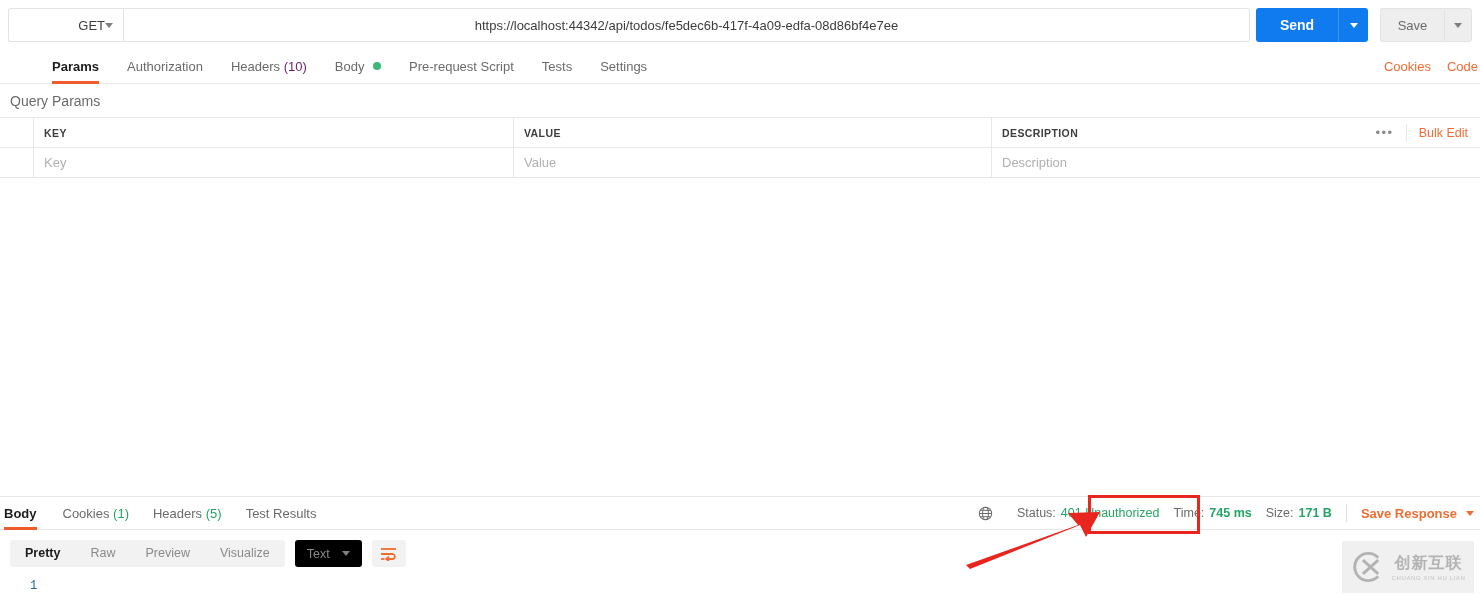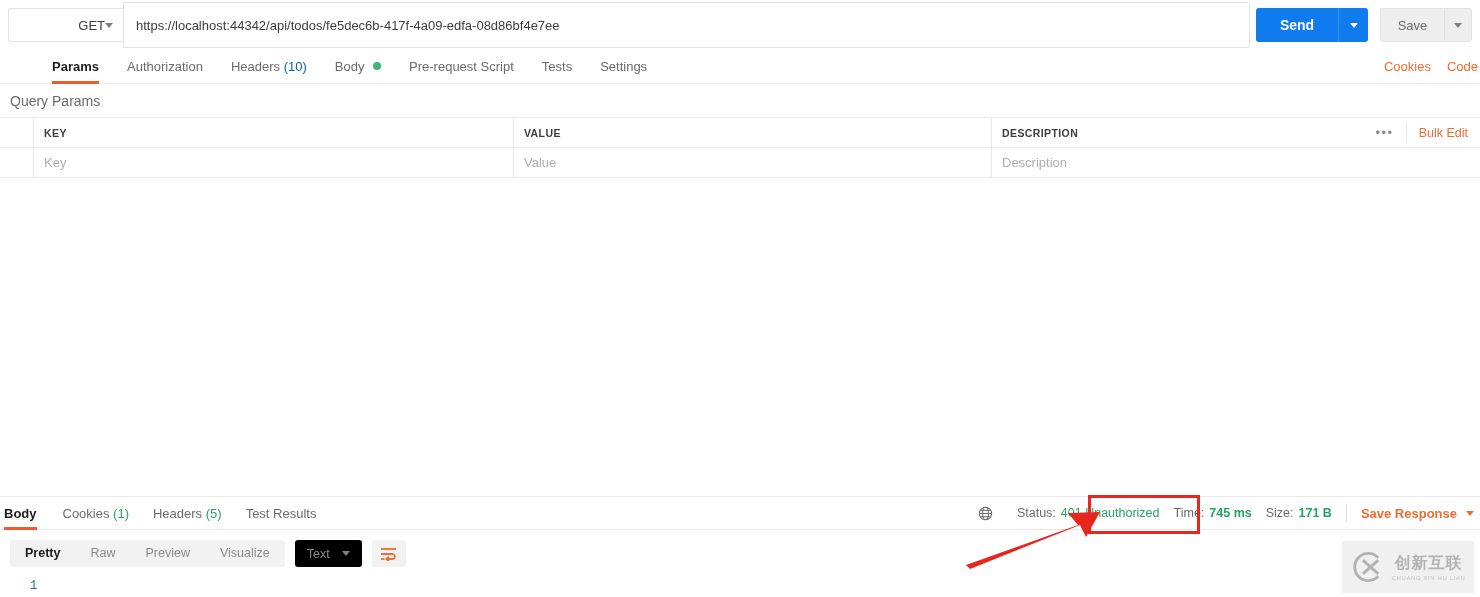--- a/index.html
+++ b/index.html
@@ -19,23 +19,23 @@
     width: 115px; height: 34px; margin-left: 8px;
     border: 1px solid #e3e3e3; border-right: none;
     border-radius: 3px 0 0 3px; background: #fff;
     display: flex; align-items: center; justify-content: flex-end;
     padding: 0 10px 0 14px; color: #3d3d3d; font-size: 13px; cursor: pointer;
   }
   .caret { width: 0; height: 0; border-left: 4px solid transparent; border-right: 4px solid transparent;
            border-top: 5px solid #7f7f7f; display: inline-block; }
   .caret.white { border-top-color: #fff; }
   .url-input {
-    flex: 1; height: 46px; border: 1px solid #e3e3e3; background: #fff;
+    flex: 1; height: 34px; border: 1px solid #e3e3e3; background: #fff;
     border-radius: 0 3px 3px 0; padding: 0 12px; font-size: 13px; color: #3d3d3d;
-    font-family: "Liberation Sans", sans-serif; outline: none;
+    font-family: "Liberation Sans", sans-serif; outline: none; text-align: center;
   }
   .send-group { display: flex; margin-left: 6px; }
   .send-btn {
     height: 34px; width: 82px; background: #0f7bef; color: #fff; border: none;
     border-radius: 3px 0 0 3px; font-size: 14px; font-weight: bold; cursor: pointer;
     font-family: "Liberation Sans", sans-serif;
   }
   .send-caret {
     height: 34px; width: 30px; background: #0f7bef; border: none; border-left: 1px solid #3a95f2;
     border-radius: 0 3px 3px 0; cursor: pointer; display: flex; align-items: center; justify-content: center;
@@ -58,21 +58,21 @@
   }
   .tab {
     position: relative; padding: 0 14px 9px 14px; font-size: 13px; color: #6b6b6b;
     cursor: pointer; white-space: nowrap; line-height: 14px;
   }
   .tab:first-child { padding-left: 2px; margin-left: 40px; }
   .tab.active { color: #1c1c1c; font-weight: bold; }
   .tab.active::after {
     content: ""; position: absolute; left: 2px; right: 14px; bottom: -1px; height: 3px; background: #ef5b2b;
   }
-  .tab .count { color: #0369a1; }
+  .tab .count { color: #701a75; }
   .green-dot { display: inline-block; width: 8px; height: 8px; border-radius: 50%; background: #3cb878;
                margin-left: 5px; vertical-align: 1px; }
   .req-tabs-right { position: absolute; right: 0; bottom: 9px; display: flex; gap: 16px; padding-right: 2px; }
   .link-orange { color: #ef6c33; font-size: 13px; cursor: pointer; }
 
   
   .section-label { padding: 9px 0 8px 10px; font-size: 14px; color: #6b6b6b; }
   .ptable { width: 1480px; border-top: 1px solid #e8e8e8; }
   .prow { display: flex; height: 30px; align-items: stretch; }
   .prow.head { border-bottom: 1px solid #e8e8e8; }

